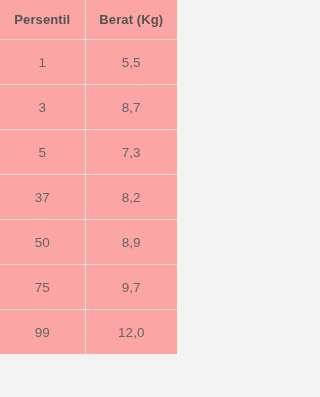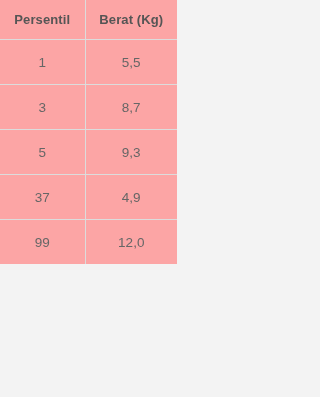--- a/index.html
+++ b/index.html
@@ -79,24 +79,32 @@
     <tr>
       <td class="cell-left">1</td>
       <td class="cell-right">5,5</td>
     </tr>
     <tr>
       <td class="cell-left">3</td>
       <td class="cell-right">8,7</td>
     </tr>
     <tr>
       <td class="cell-left">5</td>
-      <td class="cell-right">9,3</td>
+      <td class="cell-right">7,3</td>
     </tr>
     <tr>
       <td class="cell-left">37</td>
-      <td class="cell-right">4,9</td>
+      <td class="cell-right">8,2</td>
+    </tr>
+    <tr>
+      <td class="cell-left">50</td>
+      <td class="cell-right">8,9</td>
+    </tr>
+    <tr>
+      <td class="cell-left">75</td>
+      <td class="cell-right">9,7</td>
     </tr>
     <tr>
       <td class="cell-left">99</td>
       <td class="cell-right">12,0</td>
     </tr>
   </tbody>
 </table>
 
 </body></html>

